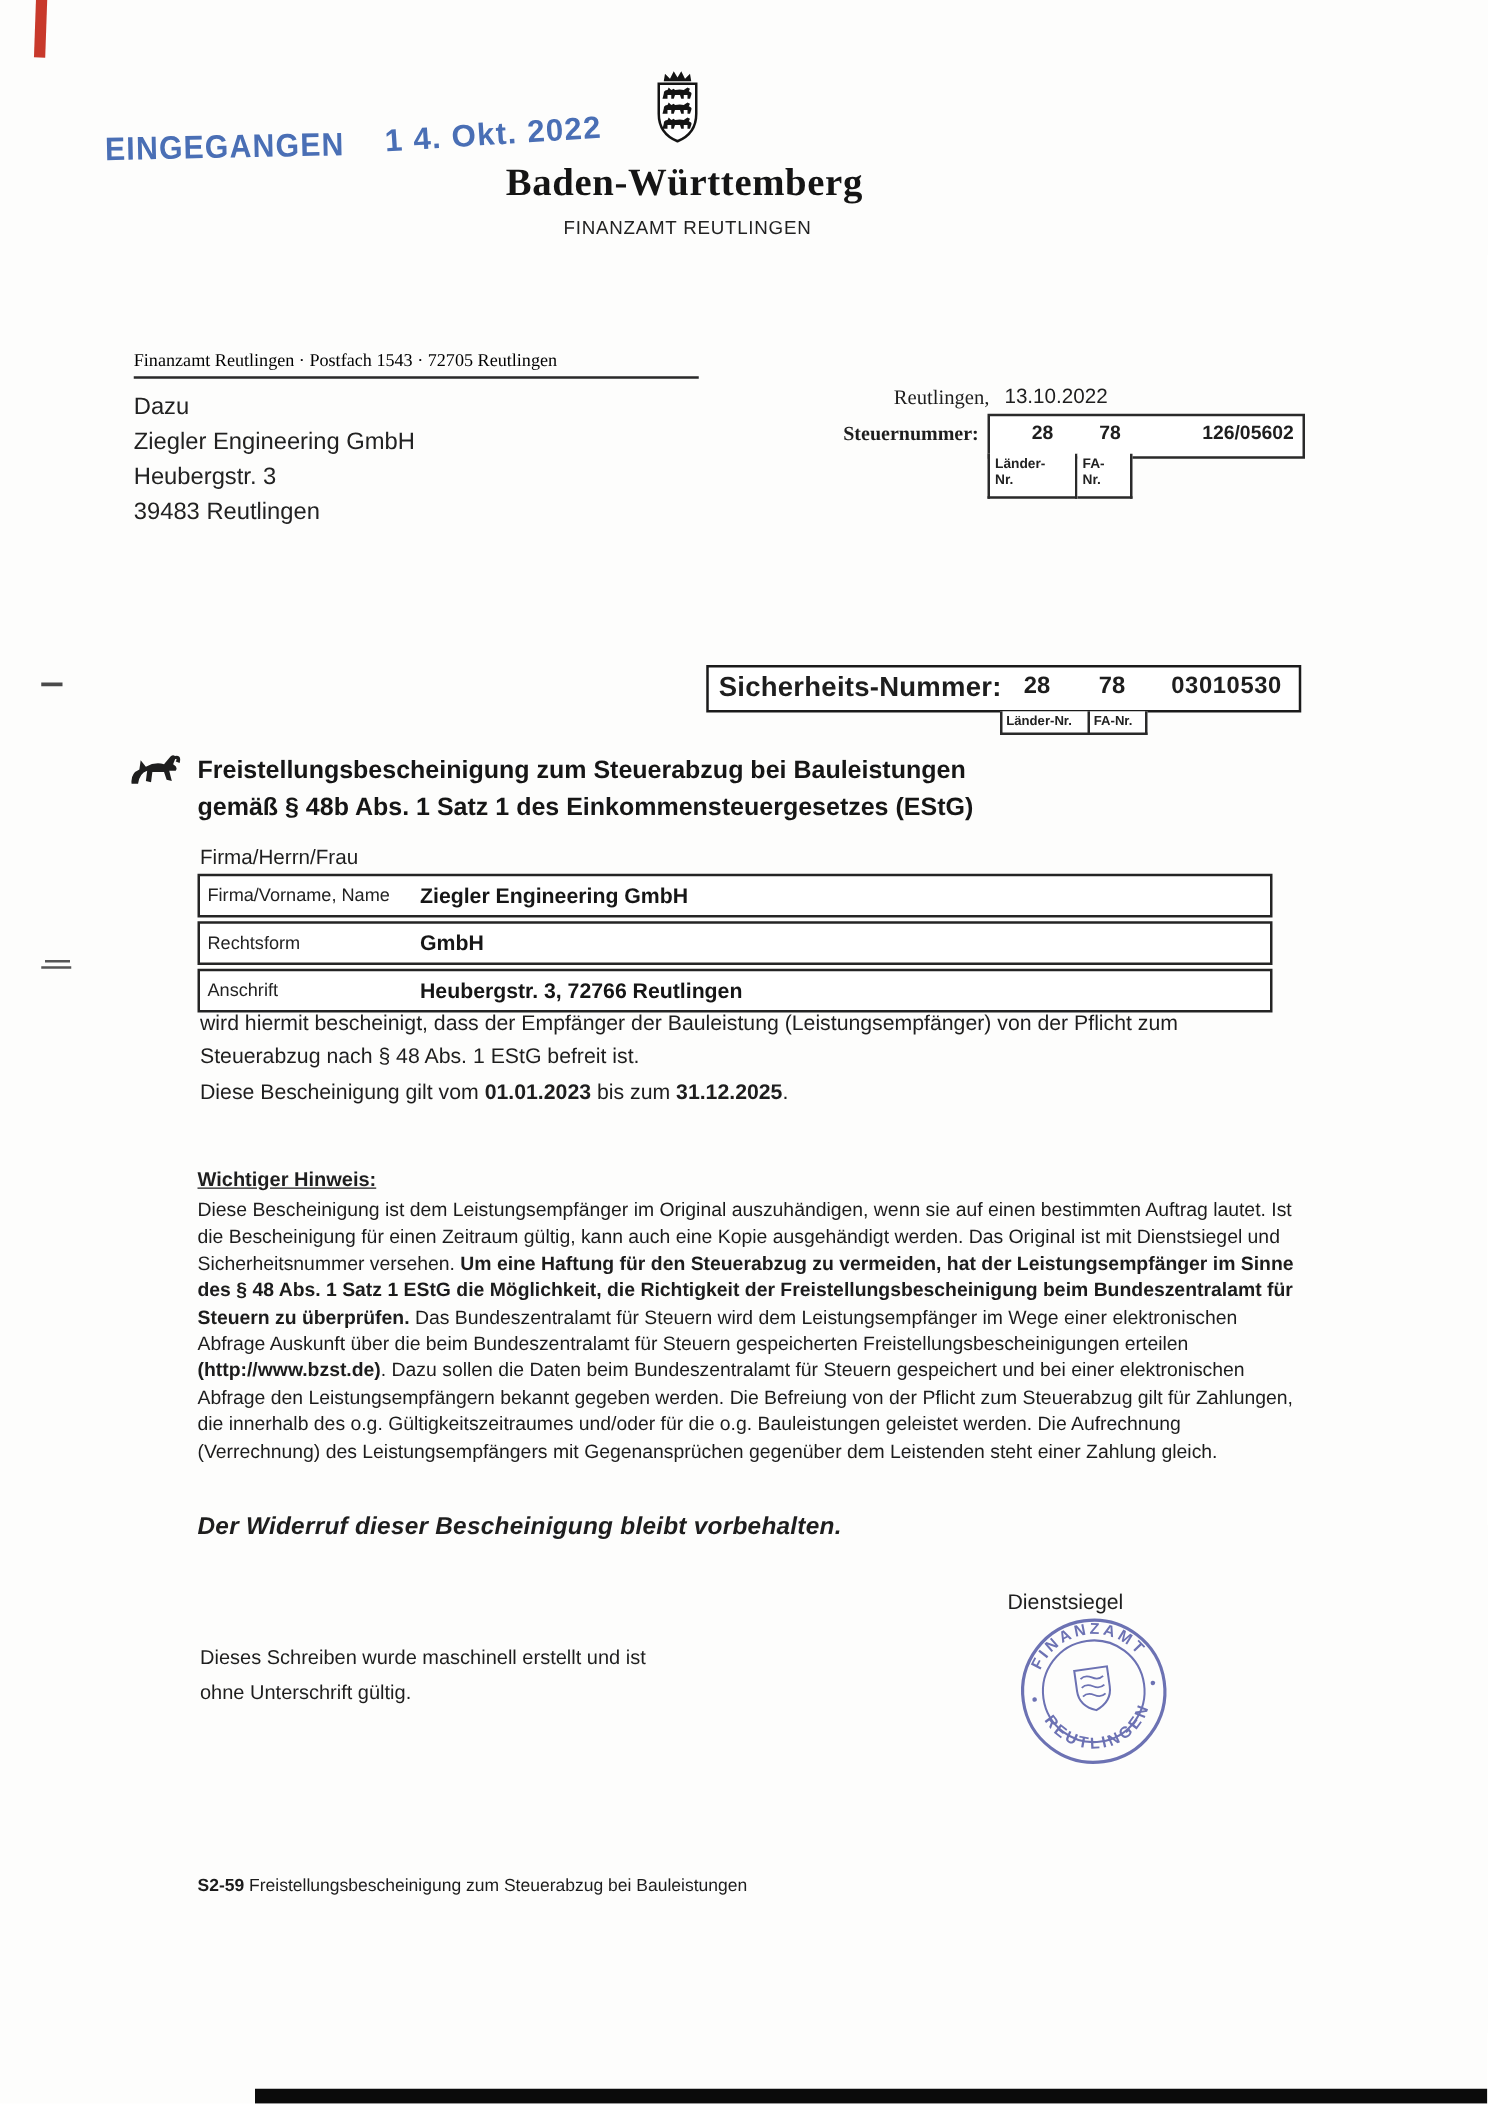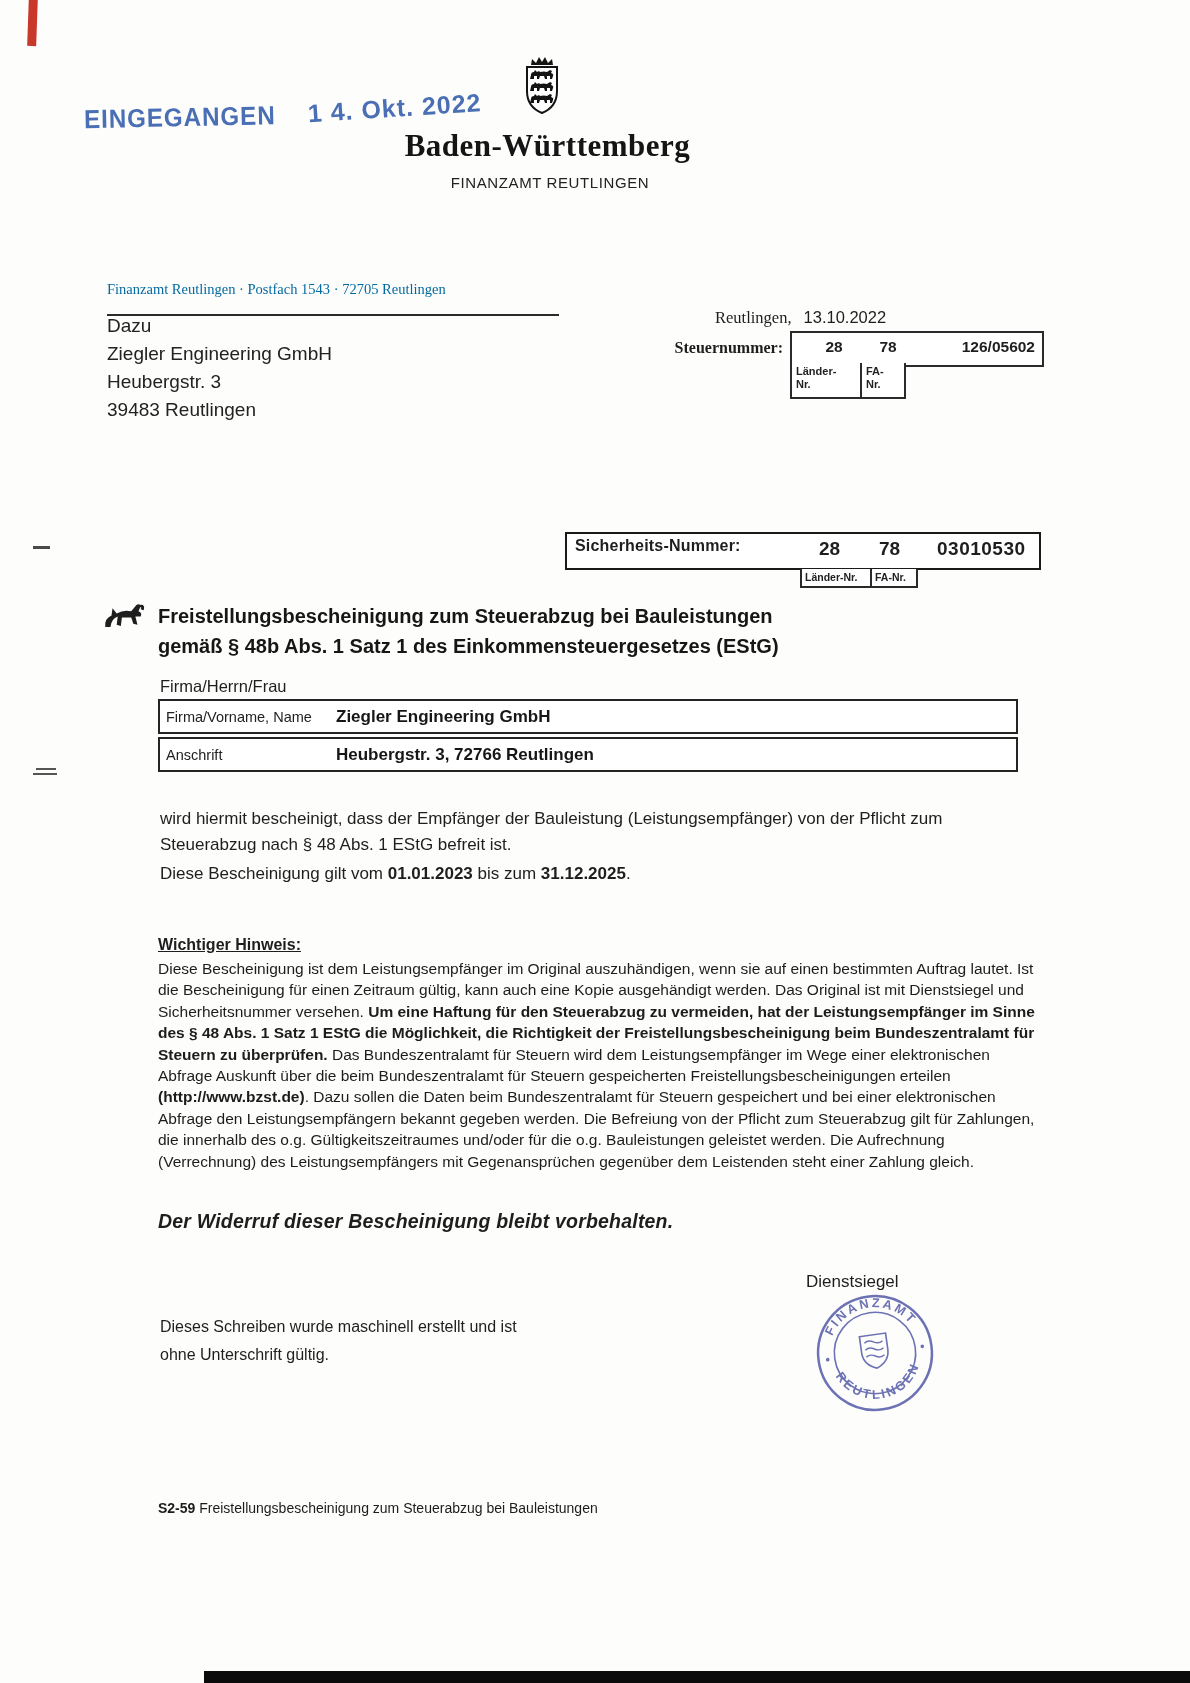--- a/index.html
+++ b/index.html
@@ -23,41 +23,41 @@
   .received-stamp .label{font-size:26px; font-weight:bold; letter-spacing:1px; transform:scaleX(.93); transform-origin:left;}
   .received-stamp .date{font-size:25px; font-weight:bold; margin-left:18px; transform:rotate(-2.5deg) translateY(-4px); letter-spacing:1px;}
 
   
   .coat{left:519px; top:55px; width:46px; height:64px;}
   .state-name{left:315px; top:128px; width:465px; text-align:center;
     font-family:"Liberation Serif", serif; font-weight:bold; font-size:31px; color:#151515; letter-spacing:.5px;}
   .office-name{left:350px; top:174px; width:400px; text-align:center; font-size:15px; letter-spacing:.6px; color:#222;}
 
   
-  .sender-line{left:107px; top:281px; width:452px; font-family:"Liberation Serif", serif; font-size:14.5px; color:#0369a1;
-    padding-bottom:16px; border-bottom:2px solid #2a2a2a;}
+  .sender-line{left:107px; top:281px; width:452px; font-family:"Liberation Serif", serif; font-size:14.5px; color:#000000;
+    padding-bottom:3px; border-bottom:2px solid #2a2a2a;}
   .recipient{left:107px; top:312px; font-size:19px; line-height:28px; color:#222;}
 
   
   .dateline{left:715px; top:308px; display:flex; gap:12px; font-size:16.5px;}
   .dateline .place{font-family:"Liberation Serif", serif;}
   .stnr-label{left:620px; top:339px; width:163px; text-align:right; font-family:"Liberation Serif", serif; font-weight:bold; font-size:16px;}
   .stnr-box{left:790px; top:331px; width:250px; height:32px; border:2px solid #2a2a2a; background:#fff;}
   .stnr-box .v1{left:18px; top:5px; width:48px; text-align:center; font-weight:bold; font-size:15.5px;}
   .stnr-box .v2{left:72px; top:5px; width:48px; text-align:center; font-weight:bold; font-size:15.5px;}
   .stnr-box .v3{right:7px; top:5px; font-weight:bold; font-size:15.5px;}
   .stnr-caps{left:790px; top:363px; display:flex;}
   .cap-cell{border:2px solid #2a2a2a; border-top:none; background:#fff; font-size:11px; font-weight:bold;
     padding:2px 4px; white-space:pre-line; line-height:13px; color:#222;}
   .stnr-caps .c1{width:60px; height:30px;}
   .stnr-caps .c2{width:34px; height:30px; border-left:none;}
 
   
   .sich-box{left:565px; top:532px; width:472px; height:34px; border:2.5px solid #1a1a1a; background:#fff;}
-  .sich-box .lbl{left:8px; top:3px; font-size:16px; font-weight:bold; letter-spacing:.2px;}
+  .sich-box .lbl{left:8px; top:3px; font-size:22px; font-weight:bold; letter-spacing:.2px;}
   .sich-box .v1{left:252px; top:4px; font-size:19px; font-weight:bold;}
   .sich-box .v2{left:312px; top:4px; font-size:19px; font-weight:bold;}
   .sich-box .v3{left:370px; top:4px; font-size:19px; font-weight:bold; letter-spacing:.5px;}
   .sich-caps{left:800px; top:569px; display:flex;}
   .sich-caps .cap-cell{font-size:10.5px; padding:2px 3px; height:13px; white-space:nowrap;}
   .sich-caps .c1{width:62px;}
   .sich-caps .c2{width:38px; border-left:none;}
 
   
   .lion-icon{left:104px; top:602px; width:42px; height:27px;}
@@ -164,20 +164,24 @@
   <div class="abs doc-title">
     <div>Freistellungsbescheinigung zum Steuerabzug bei Bauleistungen</div>
     <div>gemäß § 48b Abs. 1 Satz 1 des Einkommensteuergesetzes (EStG)</div>
   </div>
 
   <div class="abs salutation">Firma/Herrn/Frau</div>
   <div class="abs company-table">
     <div class="ct-row">
       <span class="ct-label">Firma/Vorname, Name</span>
       <span class="ct-value">Ziegler Engineering GmbH</span>
+    </div>
+    <div class="ct-row">
+      <span class="ct-label">Rechtsform</span>
+      <span class="ct-value">GmbH</span>
     </div>
     <div class="ct-row">
       <span class="ct-label">Anschrift</span>
       <span class="ct-value">Heubergstr. 3, 72766 Reutlingen</span>
     </div>
   </div>
 
   <div class="abs certify">wird hiermit bescheinigt, dass der Empfänger der Bauleistung (Leistungsempfänger) von der Pflicht zum Steuerabzug nach § 48 Abs. 1 EStG befreit ist.</div>
   <div class="abs validity"><span>Diese Bescheinigung gilt vom </span><span class="b">01.01.2023</span><span> bis zum </span><span class="b">31.12.2025</span><span>.</span></div>
 

